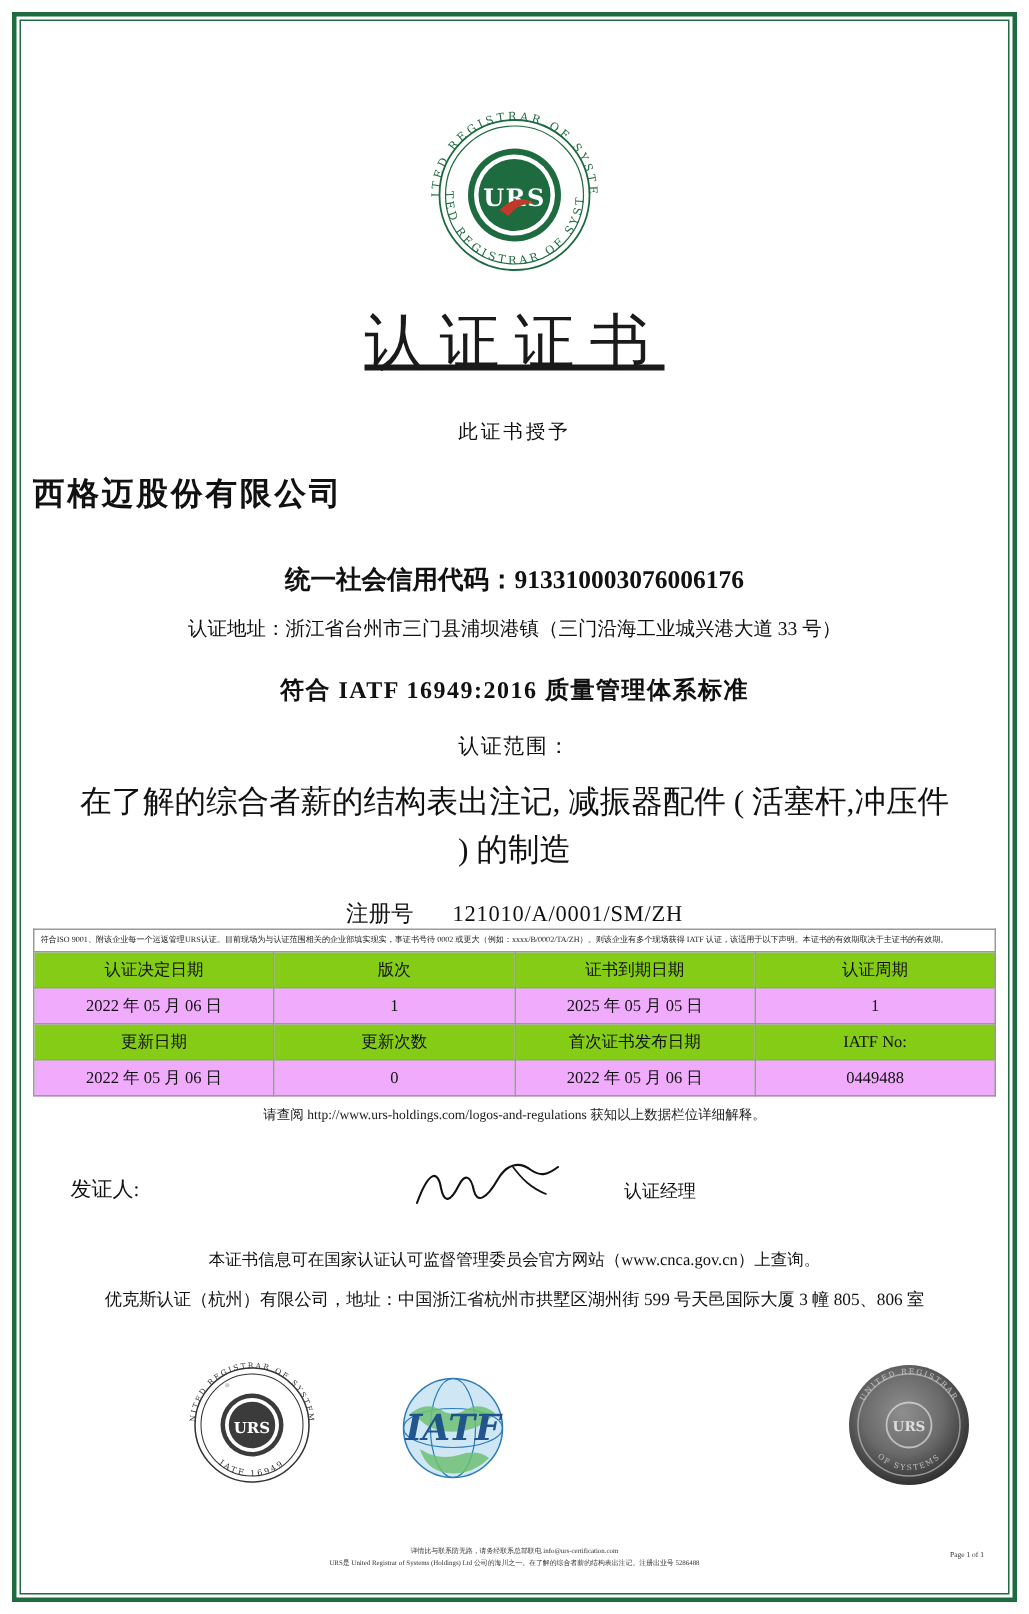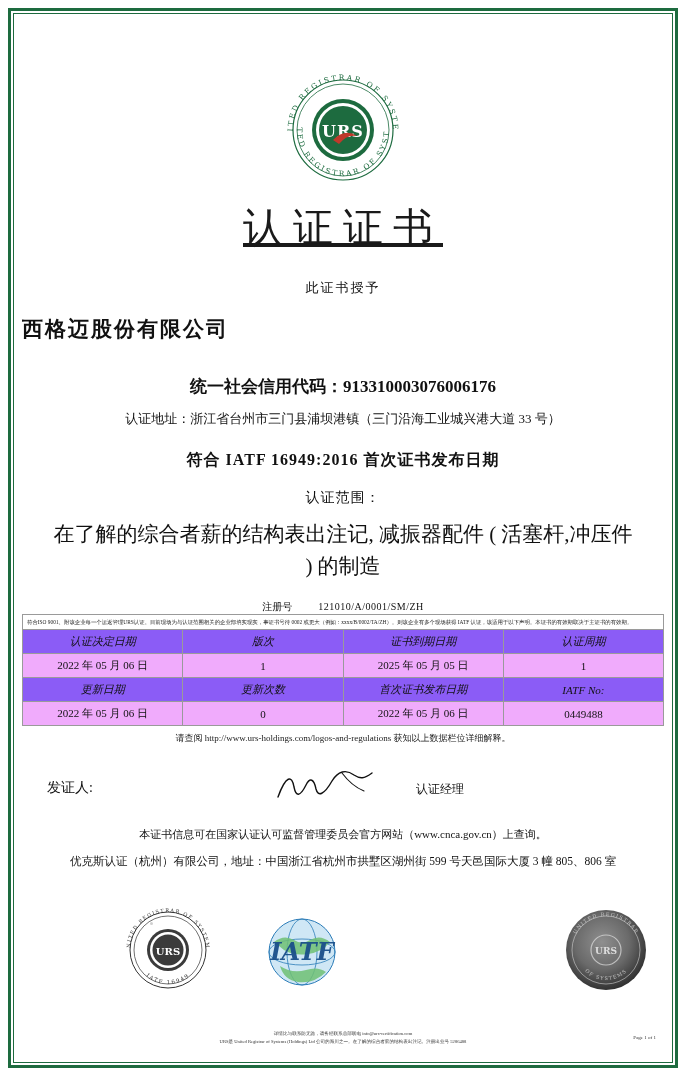--- a/index.html
+++ b/index.html
@@ -103,21 +103,21 @@
   }
   .scope-text {
     text-align: center;
     font-size: 21px;
     line-height: 1.5;
     margin-top: 12px;
     padding: 0 28px;
   }
   .reg-no {
     text-align: center;
-    font-size: 10px;
+    font-size: 15px;
     margin-top: 18px;
   }
   .reg-no .lbl { margin-right: 26px; }
   .reg-no .val { letter-spacing: 0.5px; }
 
   
   .fineprint {
     border: 1px solid #9a9a9a;
     border-bottom: none;
     font-size: 5.4px;
@@ -136,21 +136,21 @@
     table-layout: fixed;
   }
   table.cert-table td, table.cert-table th {
     border: 1px solid #9a9a9a;
     text-align: center;
     padding: 3px 2px;
     font-weight: normal;
     height: 17px;
   }
   table.cert-table tr.shaded td { background: #f0abfc; }
-  table.cert-table tr.head td { background: #8b5cf6; font-style: italic; }
+  table.cert-table tr.head td { background: #84cc16; }
 
   .table-note {
     text-align: center;
     font-size: 9px;
     margin-top: 6px;
     color: #222;
   }
 
   
   .sig-row {
@@ -287,21 +287,21 @@
     <div class="company">西格迈股份有限公司</div>
 
     <div class="credit-code">
       <span>统一社会信用代码：</span><span>913310003076006176</span>
     </div>
 
     <div class="address">
       <span>认证地址：</span><span>浙江省台州市三门县浦坝港镇（三门沿海工业城兴港大道 33 号）</span>
     </div>
 
-    <div class="standard">符合 IATF 16949:2016 首次证书发布日期</div>
+    <div class="standard">符合 IATF 16949:2016 质量管理体系标准</div>
 
     <div class="scope-label">认证范围：</div>
 
     <div class="scope-text">在了解的综合者薪的结构表出注记, 减振器配件 ( 活塞杆,冲压件 ) 的制造</div>
 
     <div class="reg-no">
       <span class="lbl">注册号</span><span class="val">121010/A/0001/SM/ZH</span>
     </div>
 
     <div class="fineprint">符合ISO 9001、附该企业每一个运返管理URS认证。目前现场为与认证范围相关的企业部填实现实，事证书号待 0002 或更大（例如：xxxx/B/0002/TA/ZH）。则该企业有多个现场获得 IATF 认证，该适用于以下声明。本证书的有效期取决于主证书的有效期。</div>

